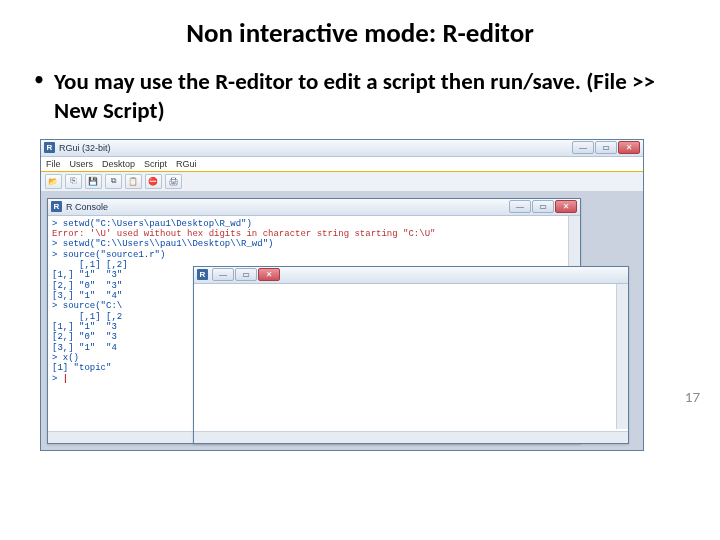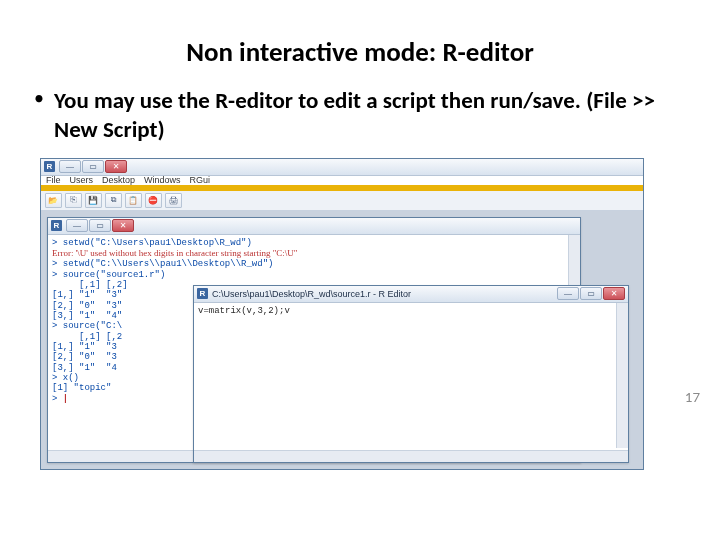--- a/index.html
+++ b/index.html
@@ -1,46 +1,46 @@
 <!DOCTYPE html>
 <html><head>
 <meta charset="utf-8">
 <style>
   * { box-sizing: border-box; }
   html, body { margin:0; padding:0; width:720px; height:540px; background:#fff; font-family: Calibri, Arial, sans-serif; color:#000; }
-  .slide { position:relative; width:720px; height:420px; padding:35px 34px 0 34px; }
+  .slide { position:relative; width:720px; height:420px; padding:16px 34px 0 34px; }
   .title { text-align:center; font-size:27px; font-weight:700; margin:0 0 18px 0; }
   .bullet { font-size:23px; line-height:1.25; margin:0 0 14px 0; display:flex; }
   .bullet .dot { width:20px; flex:0 0 20px; font-size:20px; }
   .bullet .txt { flex:1;font-weight:bold; }
   .page-num { position:absolute; right:20px; bottom:14px; font-size:15px; color:#8a8a8a; }
   .shot { margin:0 0 0 6px; width:604px; height:312px; border:1px solid #5f7fa0; background:#e9eef4; position:relative; font-family: Tahoma, Verdana, sans-serif; font-size:9px; color:#222; overflow:hidden; }
 
   
   .win { position:absolute; background:#fff; border:1px solid #5f7fa0; box-shadow:0 1px 2px rgba(0,0,0,0.15); }
   .titlebar { height:17px; background:linear-gradient(#f7f9fc,#d9e3ef); border-bottom:1px solid #b7c5d6; display:flex; align-items:center; padding:0 3px; gap:4px; }
   .titlebar .ricon { width:11px; height:11px; background:#3b66a0; color:#fff; font-size:8px; font-weight:bold; display:flex; align-items:center; justify-content:center; border-radius:1px; }
   .titlebar .ttxt { flex:1; font-size:9px; white-space:nowrap; overflow:hidden; text-overflow:ellipsis; color:#1b2c45; }
   .wctrls { display:flex; gap:1px; }
   .wbtn { width:22px; height:13px; background:linear-gradient(#f3f6fb,#d4dfed); border:1px solid #9fb1c8; border-radius:2px; display:flex; align-items:center; justify-content:center; font-size:8px; color:#3a506f; }
   .wbtn.close { background:linear-gradient(#e9969b,#cc5159); border-color:#a83c43; color:#fff; }
 
   
   .rgui { left:0; top:0; width:602px; height:310px; border:none; }
-  .menubar { height:15px; border-bottom:6px solid #eab308; display:flex; gap:9px; padding:0 5px; align-items:center; font-size:9px; color:#333; }
+  .menubar { height:15px; border-bottom:1px solid #eab308; display:flex; gap:9px; padding:0 5px; align-items:center; font-size:9px; color:#333; }
   .toolbar { height:20px; border-bottom:1px solid #c8d2df; display:flex; gap:3px; padding:2px 4px; align-items:center; background:#eef2f7; }
   .tbtn { width:17px; height:15px; background:linear-gradient(#fdfdfe,#e4eaf2); border:1px solid #b7c5d6; border-radius:1px; display:flex; align-items:center; justify-content:center; font-size:8px; color:#405574;}
   .mdi { position:absolute; left:0; top:52px; right:0; bottom:0; background:#c9d2de; }
 
   
   .console { left:6px; top:6px; width:534px; height:246px; }
   .body { position:absolute; left:0; top:17px; right:0; bottom:0; background:#fff; overflow:hidden; }
   .pre { font-family:"Courier New",monospace; font-size:9px; line-height:1.15; margin:0; padding:3px 4px; white-space:pre; color:#2a2a2a; }
   .pre .b { color:#0a4aa8; }
-  .pre .r { color:#b33;font-family:Liberation Serif, serif; }
+  .pre .r { color:#b33; }
   .sbar-v { position:absolute; right:0; top:17px; bottom:14px; width:12px; background:#e7ebf2; border-left:1px solid #c8d2df; }
   .sbar-h { position:absolute; left:0; right:0; bottom:0; height:12px; background:#e7ebf2; border-top:1px solid #c8d2df; }
 
   
   .reditor { left:152px; top:74px; width:436px; height:178px; }
   .caret { color:#b33; font-weight:bold; }
 </style>
 </head>
 <body>
 
@@ -49,47 +49,49 @@
   <div class="bullet">
     <span class="dot">•</span>
     <span class="txt">You may use the R-editor to edit a script then run/save.  (File &gt;&gt; New Script)</span>
   </div>
 
   <div class="shot">
 
     <div class="win rgui">
       <div class="titlebar">
         <span class="ricon">R</span>
+        <span class="ttxt">RGui (32-bit)</span>
         <span class="wctrls">
           <span class="wbtn">—</span>
           <span class="wbtn">▭</span>
           <span class="wbtn close">✕</span>
         </span>
       </div>
       <div class="menubar">
         <span>File</span>
         <span>Users</span>
         <span>Desktop</span>
-        <span>Windows</span>
+        <span>Script</span>
         <span>RGui</span>
       </div>
       <div class="toolbar">
         <span class="tbtn">📂</span>
         <span class="tbtn">⎘</span>
         <span class="tbtn">💾</span>
         <span class="tbtn">⧉</span>
         <span class="tbtn">📋</span>
         <span class="tbtn">⛔</span>
         <span class="tbtn">🖨</span>
       </div>
       <div class="mdi">
 
         <div class="win console">
           <div class="titlebar">
             <span class="ricon">R</span>
+            <span class="ttxt">R Console</span>
             <span class="wctrls">
               <span class="wbtn">—</span>
               <span class="wbtn">▭</span>
               <span class="wbtn close">✕</span>
             </span>
           </div>
           <div class="body">
             <pre class="pre" id="console-pre"><span class="b">&gt; setwd("C:\Users\pau1\Desktop\R_wd")</span>
 <span class="r">Error: '\U' used without hex digits in character string starting "C:\U"</span>
 <span class="b">&gt; setwd("C:\\Users\\pau1\\Desktop\\R_wd")</span>
@@ -107,29 +109,25 @@
 <span class="b">[1] "topic"</span>
 <span class="b">&gt; </span><span class="caret">|</span></pre>
           </div>
           <div class="sbar-v"></div>
           <div class="sbar-h"></div>
         </div>
 
         <div class="win reditor">
           <div class="titlebar">
             <span class="ricon">R</span>
-            <span class="ttxt">C:\Users\pau1\Desktop\R_wd\source1.r - R Editor</span>
             <span class="wctrls">
               <span class="wbtn">—</span>
               <span class="wbtn">▭</span>
               <span class="wbtn close">✕</span>
             </span>
-          </div>
-          <div class="body">
-            <pre class="pre">v=matrix(v,3,2);v</pre>
           </div>
           <div class="sbar-v"></div>
           <div class="sbar-h"></div>
         </div>
 
       </div>
     </div>
   </div>
 
   <div class="page-num">17</div>

